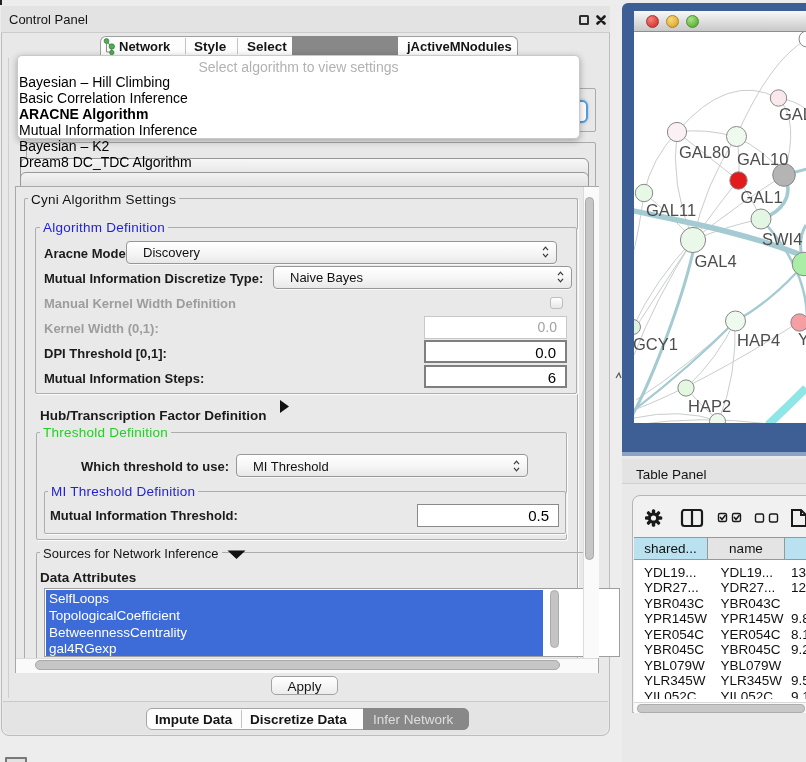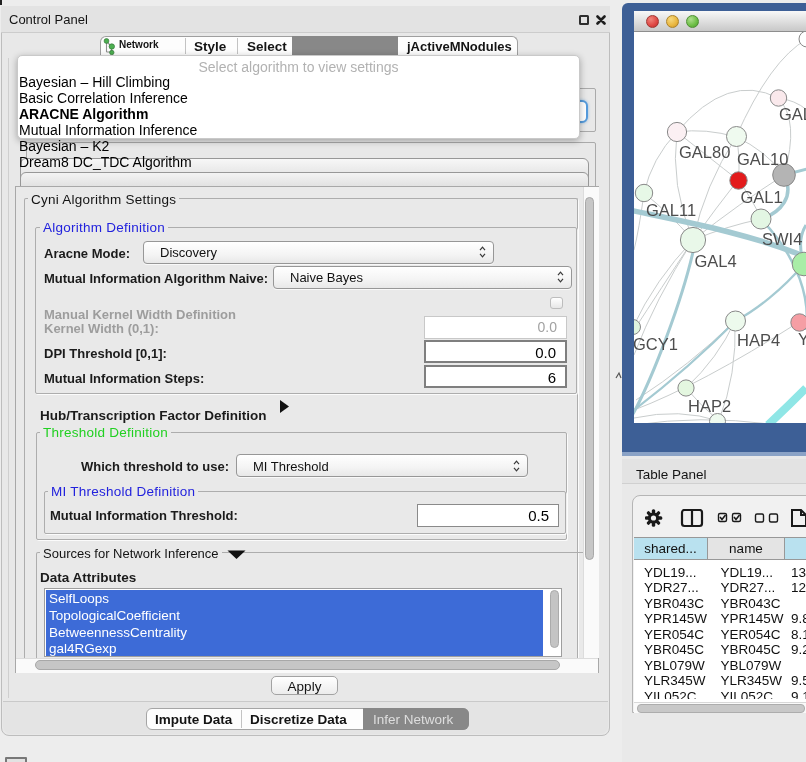--- a/index.html
+++ b/index.html
@@ -35,21 +35,21 @@
   <div class="abs" style="left:100px;top:36px;width:416px;height:19px;background:#fdfdfd;border:1px solid #9f9f9f;border-bottom:none;border-radius:6px 6px 0 0;"></div>
   <div class="abs" style="left:185px;top:38px;width:1px;height:16px;background:#c3c3c3;"></div>
   <div class="abs" style="left:237px;top:38px;width:1px;height:16px;background:#c3c3c3;"></div>
   <div class="abs" style="left:292px;top:36px;width:106px;height:19px;background:#888888;"></div>
   <svg class="abs" style="left:102px;top:36px;" width="15" height="19" viewBox="0 0 15 19">
     <path d="M4.5 5 L4.5 16 M4.5 16 L9.5 16 M4.5 5.5 L9.5 10.5 M9.5 10.5 L9.5 17" stroke="#909090" stroke-width="1.1" fill="none"></path>
     <circle cx="4.5" cy="5" r="2.4" fill="#4caf50" stroke="#34773a" stroke-width="0.7"></circle>
     <circle cx="9.8" cy="10.5" r="2.7" fill="#4caf50" stroke="#34773a" stroke-width="0.7"></circle>
     <circle cx="9.8" cy="16.5" r="2.2" fill="#4caf50" stroke="#34773a" stroke-width="0.7"></circle>
   </svg>
-  <div class="abs" style="left:119px;top:39px;font-size:10px;font-weight:bold;color:#141414;">Network</div>
+  <div class="abs" style="left:119px;top:39px;font-size:13px;font-weight:bold;color:#141414;">Network</div>
   <div class="abs" style="left:194px;top:39px;font-size:13.5px;font-weight:bold;color:#141414;">Style</div>
   <div class="abs" style="left:247px;top:39px;font-size:13.5px;font-weight:bold;color:#141414;">Select</div>
   <div class="abs" style="left:294px;top:39px;font-size:10px;color:#dedede;margin-top:40px;">Cyni Toolbox</div>
   <div class="abs" style="left:407px;top:39px;font-size:13px;font-weight:bold;color:#141414;">jActiveMNodules</div>
 
   <div class="abs" style="left:8px;top:58px;width:1px;height:640px;background:#cfcfcf;"></div>
   <div class="abs" style="left:26px;top:88px;width:568px;height:42px;border:1px solid #aaaaaa;border-radius:2px;"></div>
   <div class="abs" style="left:430px;top:100px;width:158px;height:23px;border:2.5px solid #559bdc;border-radius:6px;background:#fff;box-sizing:border-box;box-shadow:0 0 3px rgba(85,155,220,.6);"></div>
   <div class="abs" style="left:570px;top:106px;width:12px;height:12px;"><svg width="12" height="12" viewBox="0 0 12 12">
         <path d="M3 4 L5.5 1.5 L8 4 M3 8 L5.5 10.5 L8 8" stroke="#8a8a8a" stroke-width="1.2" fill="none"></path>
@@ -60,34 +60,34 @@
 
   <div class="abs" style="left:15px;top:186px;width:584px;height:487px;background:#e9e9e9;border:1px solid #a8a8a8;box-sizing:border-box;"></div>
 
   <div class="grp" style="left:24px;top:198px;width:552px;height:462px;border-bottom:none;"></div>
   <div class="gtitle" style="left:28px;top:192px;color:#141414;">Cyni Algorithm Settings</div>
 
   <div class="grp" style="left:35px;top:227px;width:540px;height:165px;"></div>
   <div class="gtitle" style="left:40px;top:220px;color:#2222dd;">Algorithm Definition</div>
 
   <div class="lbl abs" style="left:44px;top:246px;">Aracne Mode:</div>
-  <div class="combo" style="left:143px;top:240.5px;width:351px;height:23px;padding-left:16px;">
+  <div class="combo" style="left:126px;top:240.5px;width:431px;height:23px;padding-left:16px;">
     <span class="ct">Discovery</span>
     <svg class="chev" viewBox="0 0 9 14">
         <path d="M2 5.2 L4.5 2.2 L7 5.2 M2 8.8 L4.5 11.8 L7 8.8" stroke="#3a3a3a" stroke-width="1.2" fill="none"></path>
       </svg>
   </div>
-  <div class="lbl abs" style="left:44px;top:271px;">Mutual Information Algorithm Naive:</div>
+  <div class="lbl abs" style="left:44px;top:271px;">Mutual Information Discretize Type:</div>
   <div class="combo" style="left:273px;top:265.5px;width:299px;height:23px;">
     <span class="ct">Naive Bayes</span>
     <svg class="chev" viewBox="0 0 9 14">
         <path d="M2 5.2 L4.5 2.2 L7 5.2 M2 8.8 L4.5 11.8 L7 8.8" stroke="#3a3a3a" stroke-width="1.2" fill="none"></path>
       </svg>
   </div>
-  <div class="lbl abs dis" style="left:44px;top:296px;margin-top:11px;">Manual Kernel Width Definition</div>
+  <div class="lbl abs dis" style="left:44px;top:296px;">Manual Kernel Width Definition</div>
   <div class="abs" style="left:550px;top:297px;width:13px;height:12px;box-sizing:border-box;border:1px solid #bdbdbd;border-radius:3px;background:linear-gradient(#ffffff,#e7e7e7);"></div>
   <div class="lbl abs dis" style="left:44px;top:321px;">Kernel Width (0,1):</div>
   <div class="fld" style="left:424px;top:316px;width:143px;height:22.5px;border:1px solid #c8c8c8;">
       <span class="fv" style="color:#a2a2a2;">0.0</span>
     </div>
   <div class="lbl abs" style="left:44px;top:346px;">DPI Threshold [0,1]:</div>
   <div class="fld" style="left:424px;top:340px;width:143px;height:23px;border:2px solid #7f7f7f;">
       <span class="fv" style="font-size:15px;">0.0</span>
     </div>
   <div class="lbl abs" style="left:44px;top:371px;">Mutual Information Steps:</div>
@@ -116,21 +116,21 @@
       <span class="fv" style="font-size:15px;">0.5</span>
     </div>
 
   <div class="grp" style="left:36px;top:552px;width:547px;height:119px;border-bottom:none;"></div>
   <div class="gtitle" style="left:40px;top:546px;color:#141414;font-size:13px;letter-spacing:0;">Sources for Network Inference</div>
   <svg class="abs" style="left:226px;top:549px;" width="21" height="11" viewBox="0 0 21 11">
       <path d="M1.5 1.5 L19.5 1.5 L10.5 10 Z" fill="#111"></path>
     </svg>
   <div class="lbl abs" style="left:40px;top:570px;font-size:13.5px;">Data Attributes</div>
 
-  <div class="abs" style="left:44px;top:588px;width:518px;height:69px;background:#ffffff;border:1px solid #9e9e9e;box-sizing:border-box;overflow:hidden;">
+  <div class="abs" style="left:44px;top:588px;width:576px;height:69px;background:#ffffff;border:1px solid #9e9e9e;box-sizing:border-box;overflow:hidden;">
     <div style="position:absolute;left:1px;top:1px;width:497px;height:66px;background:#3d6bd7;"></div>
     <div style="position:absolute;left:4px;top:2px;font-size:13.5px;color:#fff;line-height:16.8px;">SelfLoops<br>TopologicalCoefficient<br>BetweennessCentrality<br>gal4RGexp</div>
     <div style="position:absolute;left:505px;top:1px;width:9px;height:58px;background:#c4c4c4;border:1px solid #ababab;border-radius:5px;box-sizing:border-box;"></div>
   </div>
 
   <div class="abs" style="left:16px;top:658px;width:582px;height:14px;background:#fafafa;border-top:1px solid #dcdcdc;"></div>
   <div class="abs" style="left:35px;top:660px;width:525px;height:10px;box-sizing:border-box;background:#c6c6c6;border:1px solid #a8a8a8;border-radius:5px;"></div>
 
   <div class="abs" style="left:583px;top:187px;width:15px;height:471px;background:#fafafa;border-left:1px solid #dcdcdc;"></div>
   <div class="abs" style="left:584.5px;top:197px;width:9px;height:363px;box-sizing:border-box;background:#c6c6c6;border:1px solid #a8a8a8;border-radius:5px;"></div>

